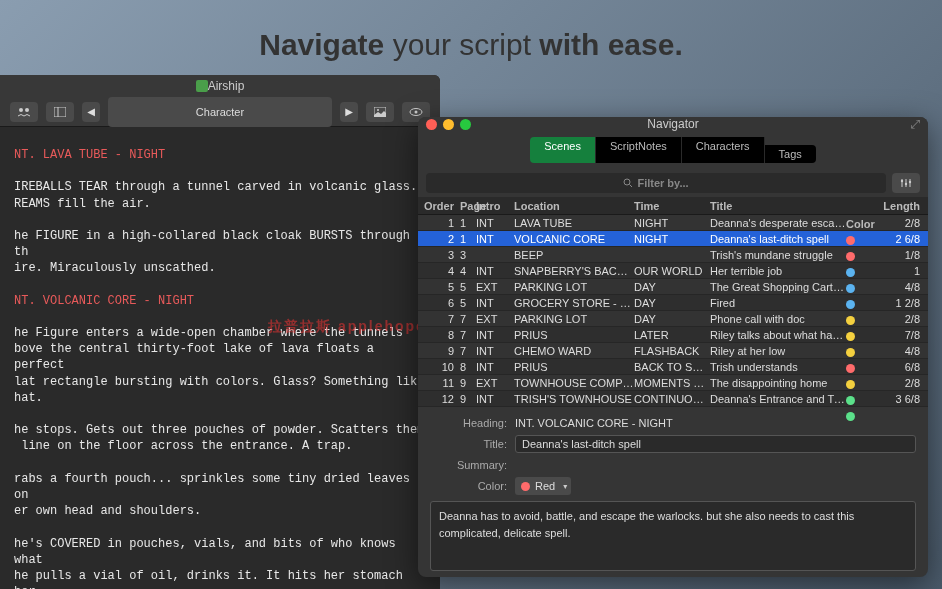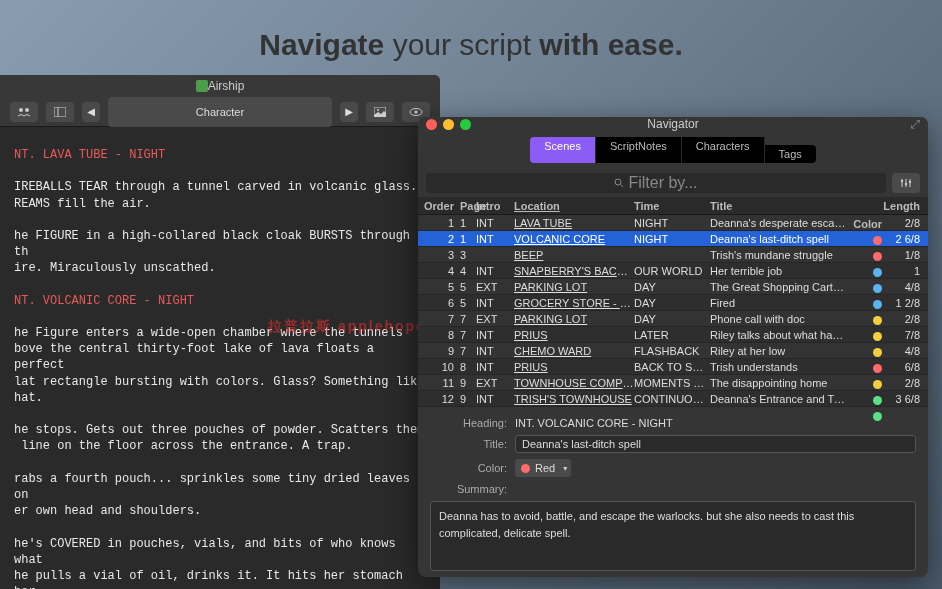--- a/index.html
+++ b/index.html
@@ -143,38 +143,39 @@
 }
 .nav-tab {
   background: #000000;
   color: #bbb;
   padding: 3px 14px;
   font-size: 11px;
   border-right: 1px solid #2a2a2a;
 }
 .nav-tab:first-child { border-radius: 4px 0 0 4px; }
 .nav-tab:last-child { border-radius: 0 4px 4px 0; border-right: none; margin-top: 8px; }
-.nav-tab.active { background: #8b5cf6; color: #fff; }
+.nav-tab.active { background: #15803d; color: #fff; }
 .nav-filter-row {
   display: flex;
   align-items: center;
   gap: 6px;
   padding: 4px 8px;
 }
 .nav-filter {
   flex: 1;
   background: #2a2a2a;
   border-radius: 4px;
   height: 20px;
   display: flex;
   align-items: center;
   justify-content: center;
   color: #888;
-  font-size: 16px;
+  font-size: 11px;
   gap: 4px;
+  font-weight: bold;
 }
 .nav-filter-btn {
   background: #4a4a4a;
   border-radius: 4px;
   height: 20px;
   width: 28px;
   display: flex;
   align-items: center;
   justify-content: center;
   color: #ccc;
@@ -199,24 +200,24 @@
 .nav-row {
   background: #2e2e2e;
   color: #ddd;
   border-bottom: 1px solid #262626;
 }
 .nav-row:nth-child(odd) { background: #333; }
 .nav-row.selected { background: #2462d8; color: #fff; }
 .col-order { width: 38px; text-align: right; padding-right: 6px; }
 .col-page { width: 16px; }
 .col-intro { width: 38px; }
-.col-location { width: 120px; white-space: nowrap; overflow: hidden; text-overflow: ellipsis; text-decoration: underline; }
+.col-location { width: 120px; white-space: nowrap; overflow: hidden; text-overflow: ellipsis; }
 .col-time { width: 76px; white-space: nowrap; overflow: hidden; text-overflow: ellipsis;}
 .col-title { flex: 1; white-space: nowrap; overflow: hidden; text-overflow: ellipsis; }
-.col-color { width: 36px; text-align: right; margin-top: 36px; }
+.col-color { width: 36px; text-align: left; margin-top: 36px; }
 .col-length { width: 42px; text-align: right; padding-right: 4px; }
 .dot { width: 9px; height: 9px; border-radius: 50%; display: inline-block; }
 
 .nav-details {
   padding: 10px 12px;
   display: flex;
   flex-direction: column;
   gap: 6px;
   font-size: 11px;
 }
@@ -510,28 +511,28 @@
   </div>
   <div class="nav-details">
     <div class="detail-row">
       <div class="detail-label">Heading:</div>
       <div class="detail-value">INT. VOLCANIC CORE - NIGHT</div>
     </div>
     <div class="detail-row">
       <div class="detail-label">Title:</div>
       <div class="detail-input">Deanna's last-ditch spell</div>
     </div>
+    <div class="detail-row" style="align-items:flex-start">
+      <div class="detail-label">Summary:</div>
+    </div>
     <div class="detail-row">
       <div class="detail-label">Color:</div>
       <div class="color-select">
         <span class="dot" style="background:#ff6b6b"></span>
         <span>Red</span>
       </div>
     </div>
-    <div class="detail-row" style="align-items:flex-start">
-      <div class="detail-label">Summary:</div>
-    </div>
     <div class="summary-box">
       <div>Deanna has to avoid, battle, and escape the warlocks. but she also needs to cast this complicated, delicate spell.</div>
       <div style="height:6px"></div>
     </div>
   </div>
 </div>
 
 </body></html>

